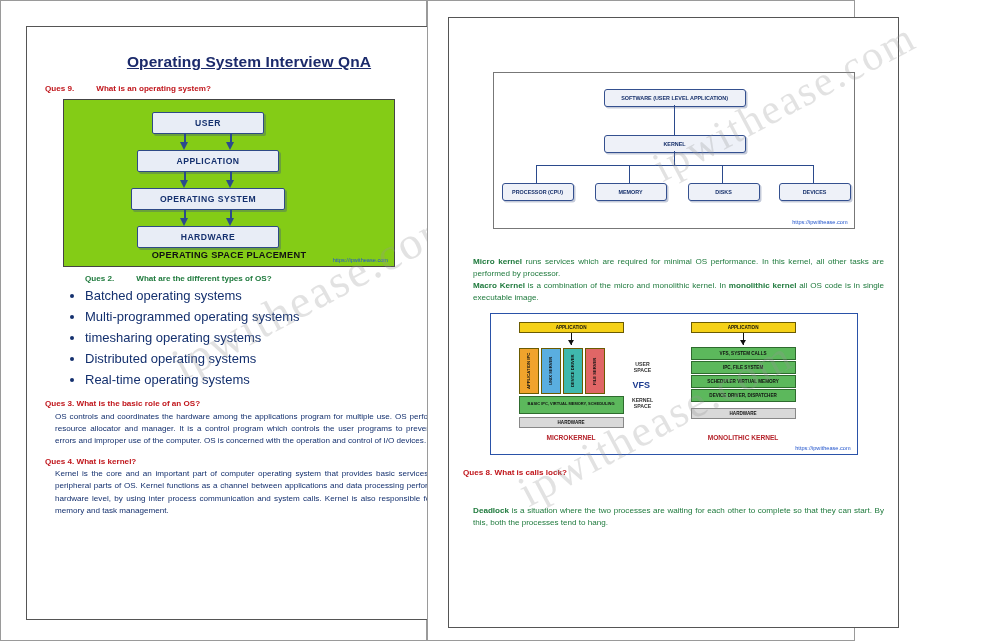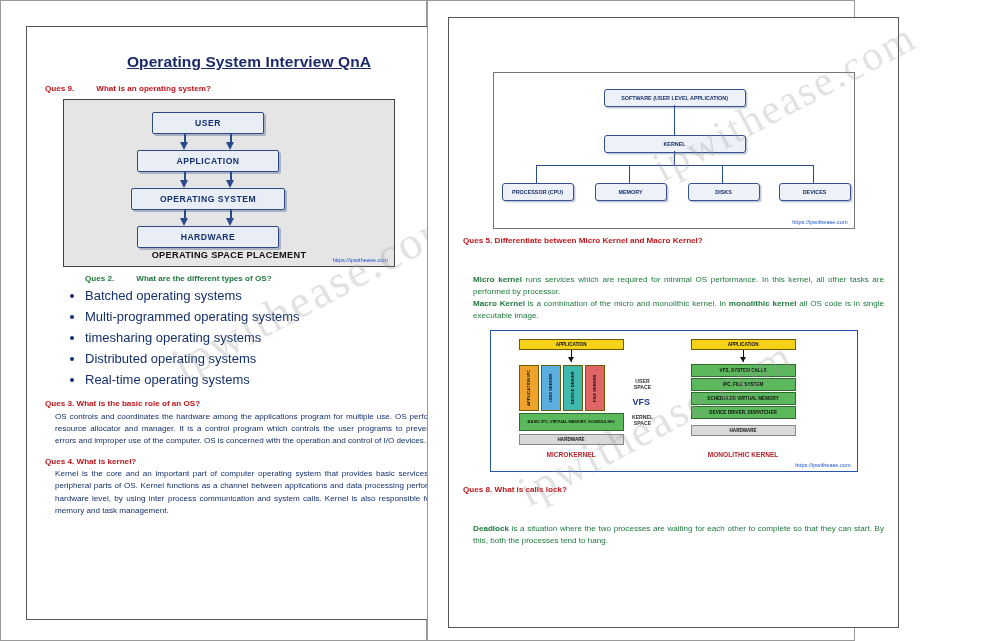--- a/index.html
+++ b/index.html
@@ -99,21 +99,21 @@
   .wm-right { left: 190px; top: 60px; font-size: 42px; }
   .wm-right2 { left: 55px; top: 380px; font-size: 44px; }
 
   
   .fig-os {
     position: relative;
     margin: 4px 0 6px 18px;
     width: 330px;
     height: 166px;
     border: 1px solid #444;
-    background: #e5e5e5;
+    background: #84cc16;
   }
   .box3d {
     position: absolute;
     background: #e8edf6;
     border: 1px solid #2e4a86;
     border-radius: 2px;
     font-size: 8.6px;
     font-weight: bold;
     color: #14306e;
     display: flex;
@@ -331,24 +331,20 @@
           <div class="kline" style="left:319px; top:92px; width:1px; height:18px;"></div>
 
           <div class="kbox" style="left:8px; top:110px; width:70px; height:16px;">PROCESSOR (CPU)</div>
           <div class="kbox" style="left:101px; top:110px; width:70px; height:16px;">MEMORY</div>
           <div class="kbox" style="left:194px; top:110px; width:70px; height:16px;">DISKS</div>
           <div class="kbox" style="left:285px; top:110px; width:70px; height:16px;">DEVICES</div>
 
           <div class="fig-url">https://ipwithease.com</div>
         </div>
 
-        <div class="q q-red ques-line" style="margin-top:6px;">
-          <span>Ques 5.</span>
-          <span>Differentiate between Micro Kernel and Macro Kernel?</span>
-        </div>
         <div class="ans ans-green">
           <span class="ans-strong">Micro kernel</span><span> runs services which are required for minimal OS performance. In this kernel, all other tasks are performed by processor.</span><br>
           <span class="ans-strong">Macro Kernel</span><span> is a combination of the micro and monolithic kernel. In </span><span class="ans-strong">monolithic kernel</span><span> all OS code is in single executable image.</span>
         </div>
 
         <div class="fig-micro">
 
           <div class="mbox mb-yellow" style="left:28px; top:8px; width:105px; height:11px;">APPLICATION</div>
           <div class="mstem" style="left:80px; top:19px; height:12px;"></div>
           <div class="marrow" style="left:77px; top:26px; border-top:5px solid #111; border-bottom:none;"></div>

